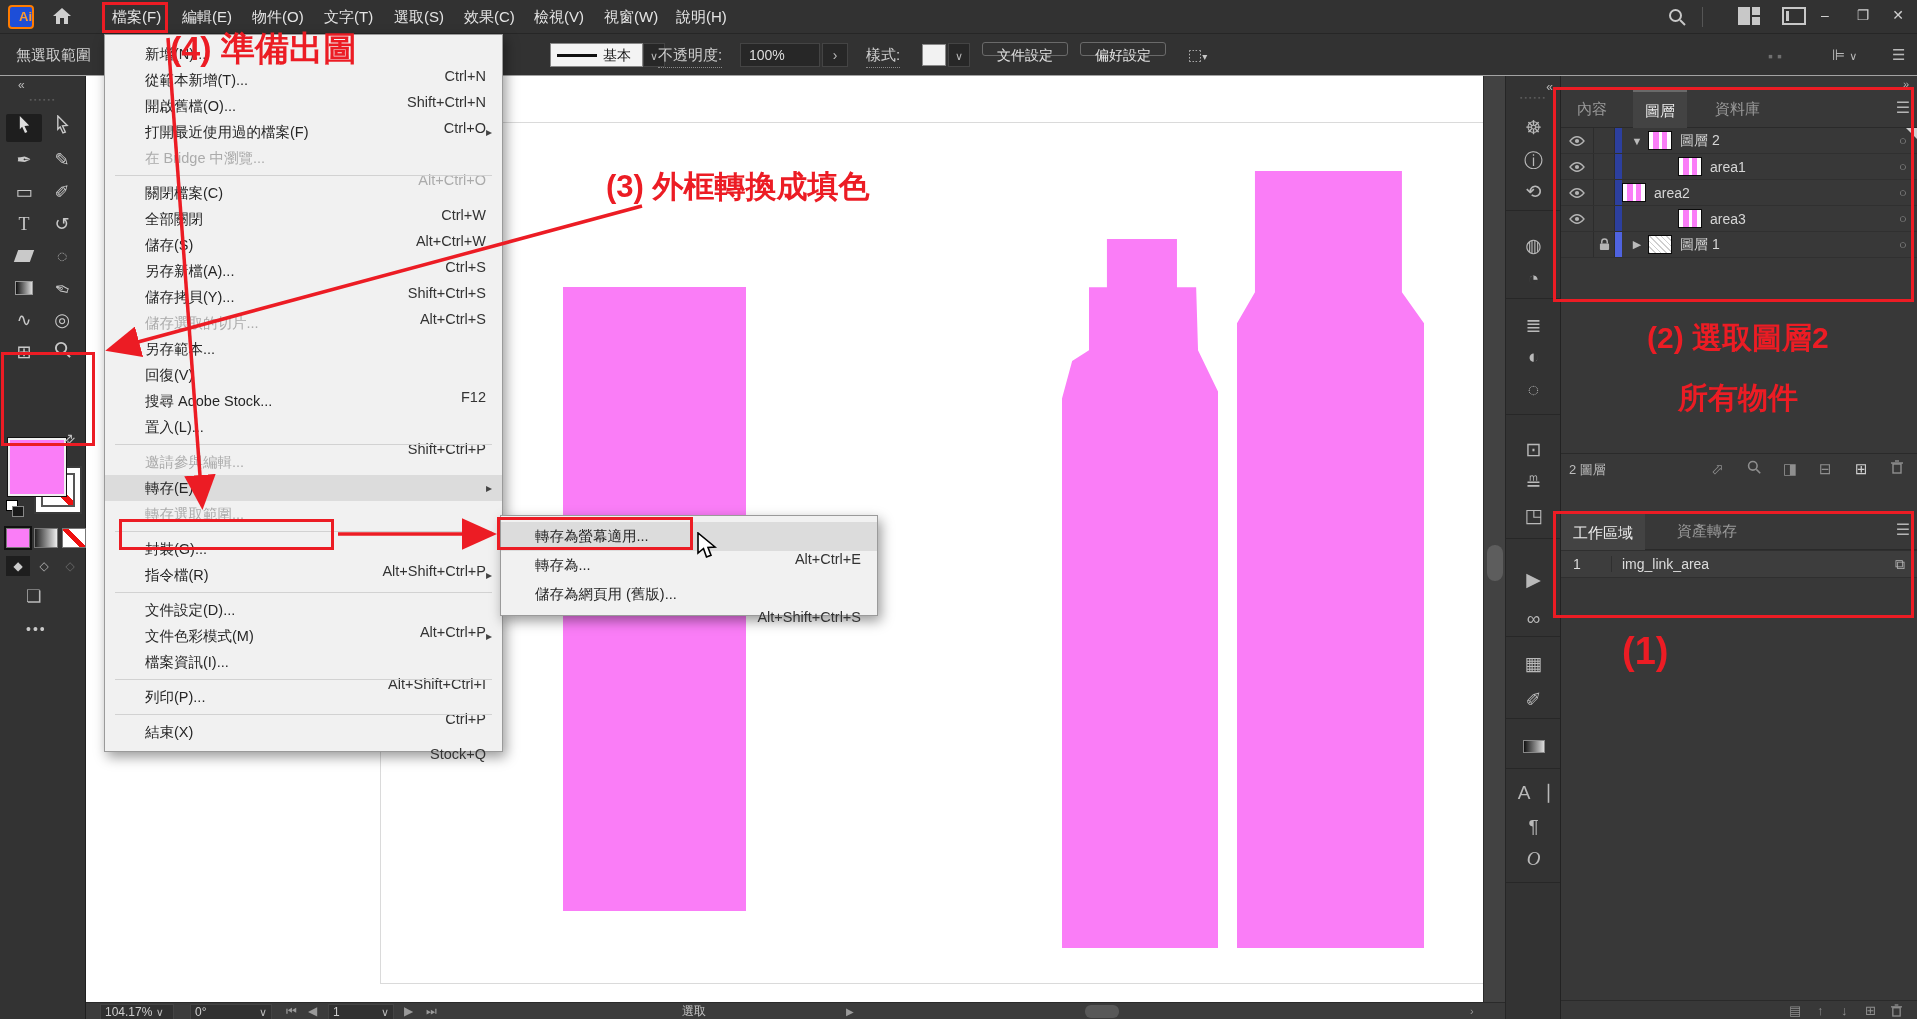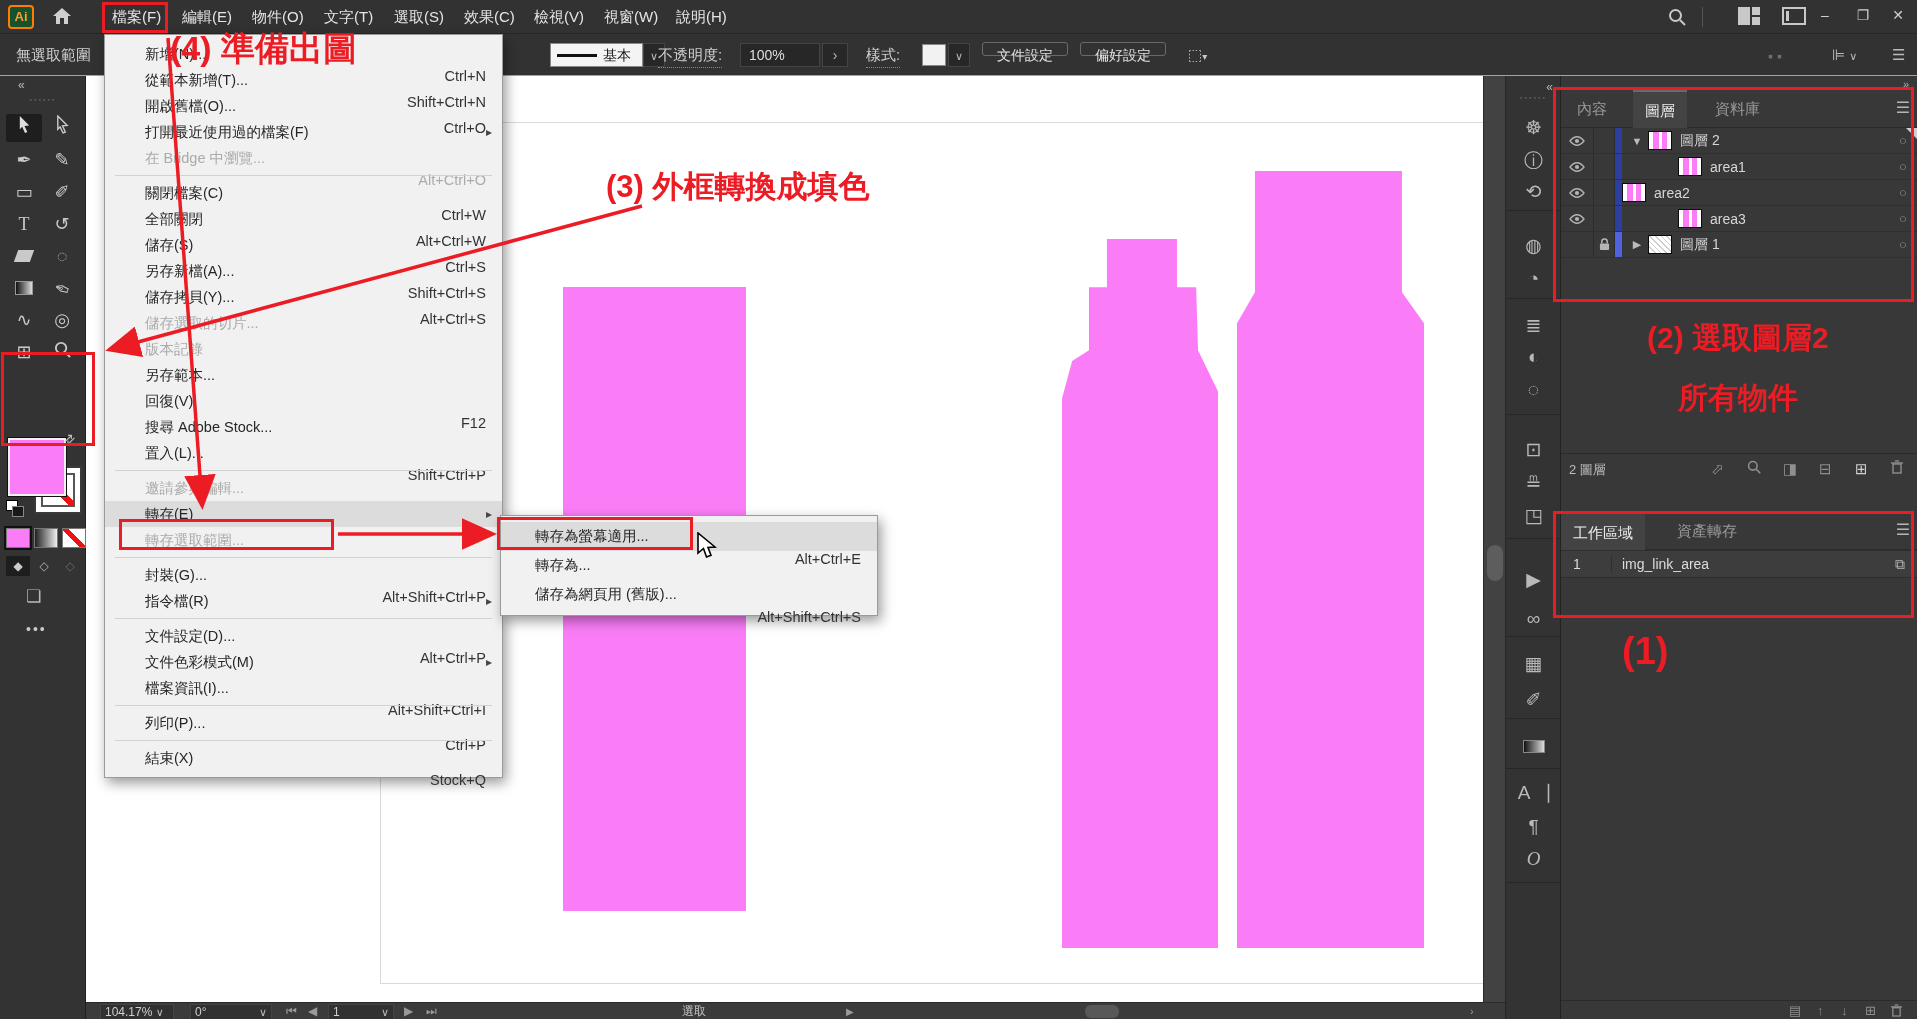--- a/index.html
+++ b/index.html
@@ -4,21 +4,21 @@
 <style>
   :root{
     --shape-pink:#fa7df7; --annotation-red:#ec1c24; --layer-selection-blue:#2c3f9e;
   }
   *{margin:0;padding:0;box-sizing:border-box;}
   html,body{width:1917px;height:1019px;overflow:hidden;}
   body{font-family:"Liberation Sans","DejaVu Sans",sans-serif;background:#323232;position:relative;color:#d8d8d8;}
   .abs{position:absolute;}
   
   .menubar{left:0;top:0;width:1917px;height:34px;background:#323232;border-bottom:1px solid #262626;z-index:30;}
-  .ailogo{left:8px;top:5px;width:26px;height:24px;background:#14532d;border:2px solid #ff7c00;border-radius:4px;color:#ff9a2e;font-size:13px;font-weight:bold;text-align:center;line-height:20px;}
+  .ailogo{left:8px;top:5px;width:26px;height:24px;background:#1d4ed8;border:2px solid #ff7c00;border-radius:4px;color:#ff9a2e;font-size:13px;font-weight:bold;text-align:right;line-height:20px;}
   .homeico{left:52px;top:7px;color:#cfcfcf;}
   .mitem{top:0;height:34px;line-height:34px;font-size:15px;color:#e4e4e4;padding:0 12px;}
   .winbtn{top:0;width:38px;height:30px;text-align:center;line-height:30px;color:#cfcfcf;font-size:14px;}
   .mb-ico{top:7px;color:#c8c8c8;font-size:15px;}
   .controlbar{left:0;top:34px;width:1917px;height:42px;background:#323232;border-bottom:1px solid #a3a3a3;z-index:20;}
   .cb-lbl{font-size:15px;color:#cfcfcf;top:12px;}
   .dotted{border-bottom:1px dotted #8a8a8a;padding-bottom:2px;}
   .cb-box{background:#272727;border:1px solid #444;height:24px;top:9px;font-size:14px;color:#ddd;line-height:22px;}
   .cb-btn{border:1px solid #6a6a6a;border-radius:3px;height:14px;top:8px;font-size:14px;color:#e0e0e0;line-height:24px;text-align:center;}
   .strokeprev{left:550px;top:9px;width:93px;height:24px;background:#f4f4f4;color:#111;font-size:14px;line-height:22px;border:1px solid #888;}
@@ -431,23 +431,20 @@
       <span class="ml">另存新檔(A)...</span>
       <span class="ms">Shift+Ctrl+S</span>
     </div>
   <div class="mi">
       <span class="ml">儲存拷貝(Y)...</span>
       <span class="ms">Alt+Ctrl+S</span>
     </div>
   <div class="mi dis">
       <span class="ml">儲存選取的切片...</span>
     </div>
-  <div class="mi dis">
-      <span class="ml">版本記錄</span>
-    </div>
   <div class="mi">
       <span class="ml">另存範本...</span>
     </div>
   <div class="mi">
       <span class="ml">回復(V)</span>
       <span class="ms">F12</span>
     </div>
   <div class="mi">
       <span class="ml">搜尋 Adobe Stock...</span>
     </div>

